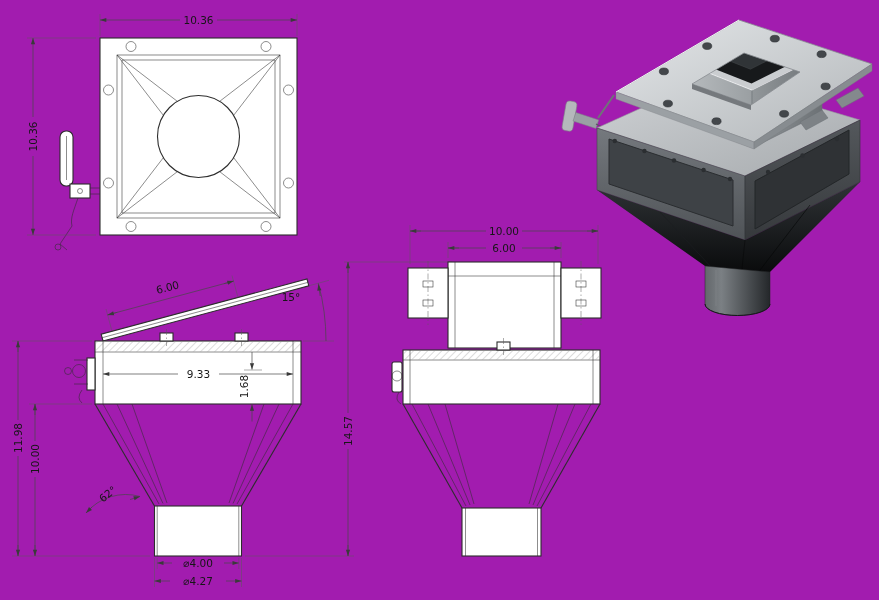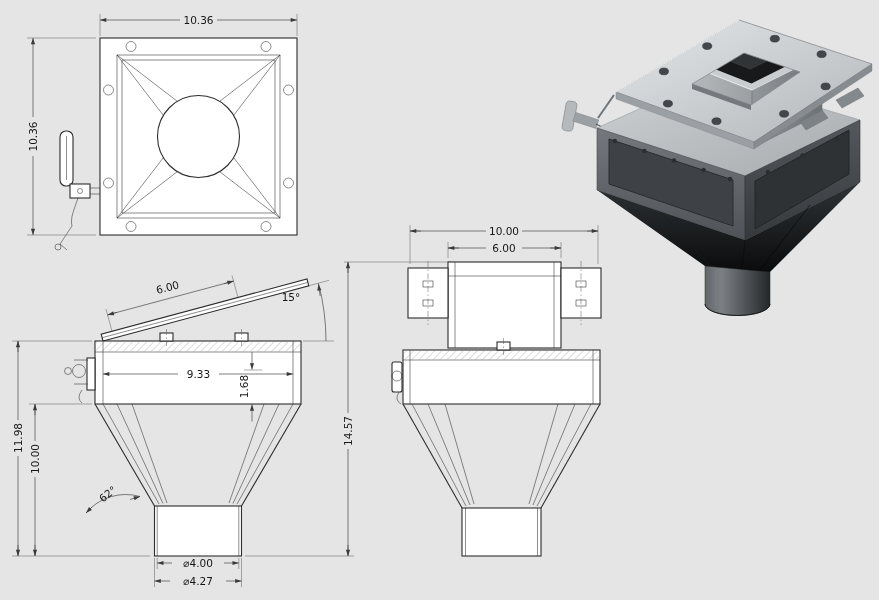--- a/index.html
+++ b/index.html
@@ -1,16 +1,16 @@
 <!DOCTYPE html>
 <html><head>
 <meta charset="utf-8">
 <style>
   html,body{margin:0;padding:0;background:#ffffff;}
-  .canvas{position:relative;width:879px;height:600px;background:#e5e5e5;overflow:hidden;}
+  .canvas{position:relative;width:879px;height:600px;background:#a21caf;overflow:hidden;}
   svg{position:absolute;left:0;top:0;}
   .dim-text{font-family:"DejaVu Sans",sans-serif;font-size:10.5px;fill:#161616;}
   .ln{stroke:#2d2d2d;stroke-width:1.1;fill:none;}
   .lnf{stroke:#2d2d2d;stroke-width:1.1;fill:#ffffff;}
   .thin{stroke:#2d2d2d;stroke-width:0.55;fill:none;}
   .dl{stroke:#474747;stroke-width:0.7;fill:none;}
   .ext{stroke:#5a5a5a;stroke-width:0.5;fill:none;}
   .cl{stroke:#5a5a5a;stroke-width:0.5;fill:none;stroke-dasharray:6 2.5 1.5 2.5;}
 </style>
 </head>

